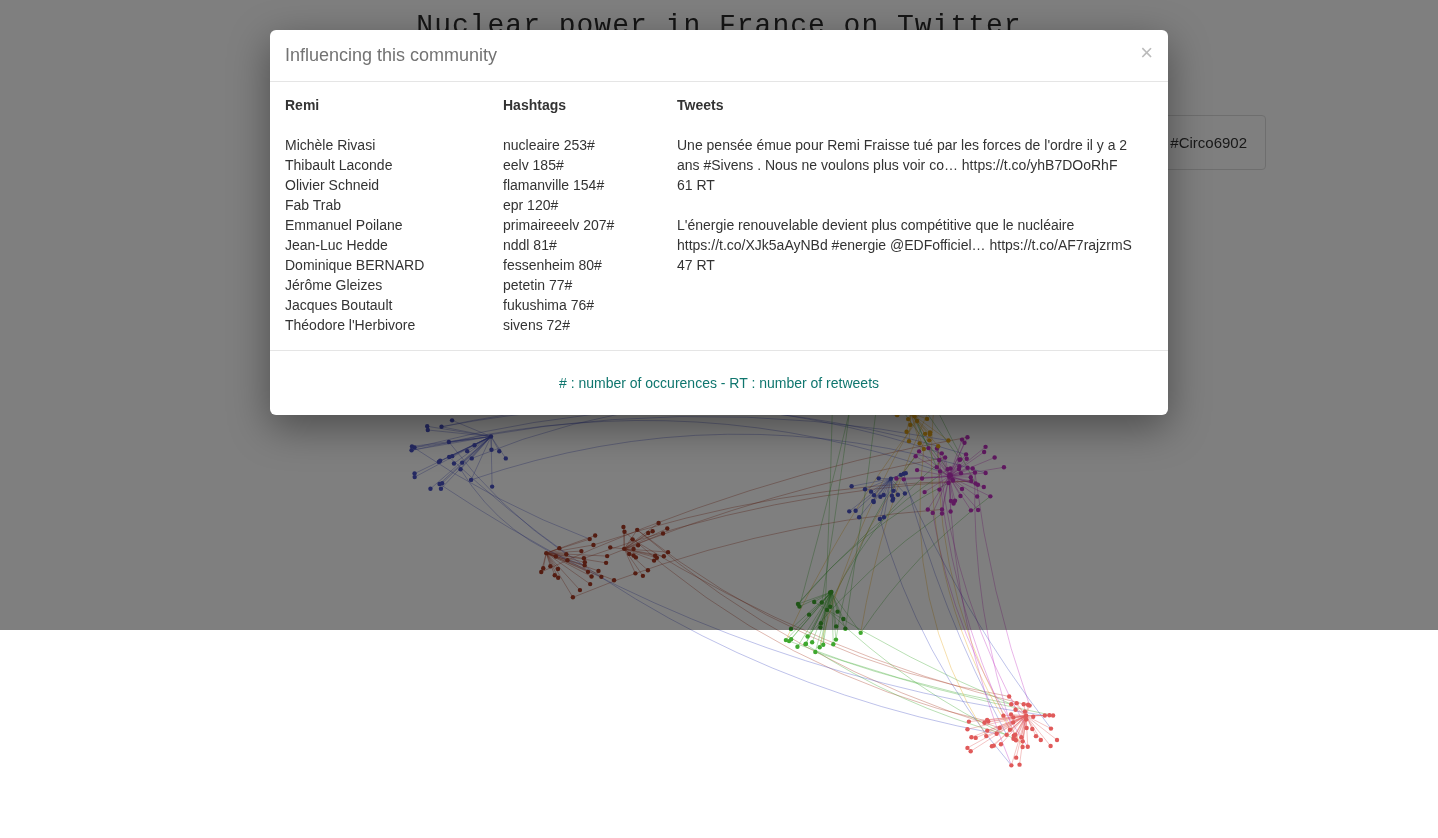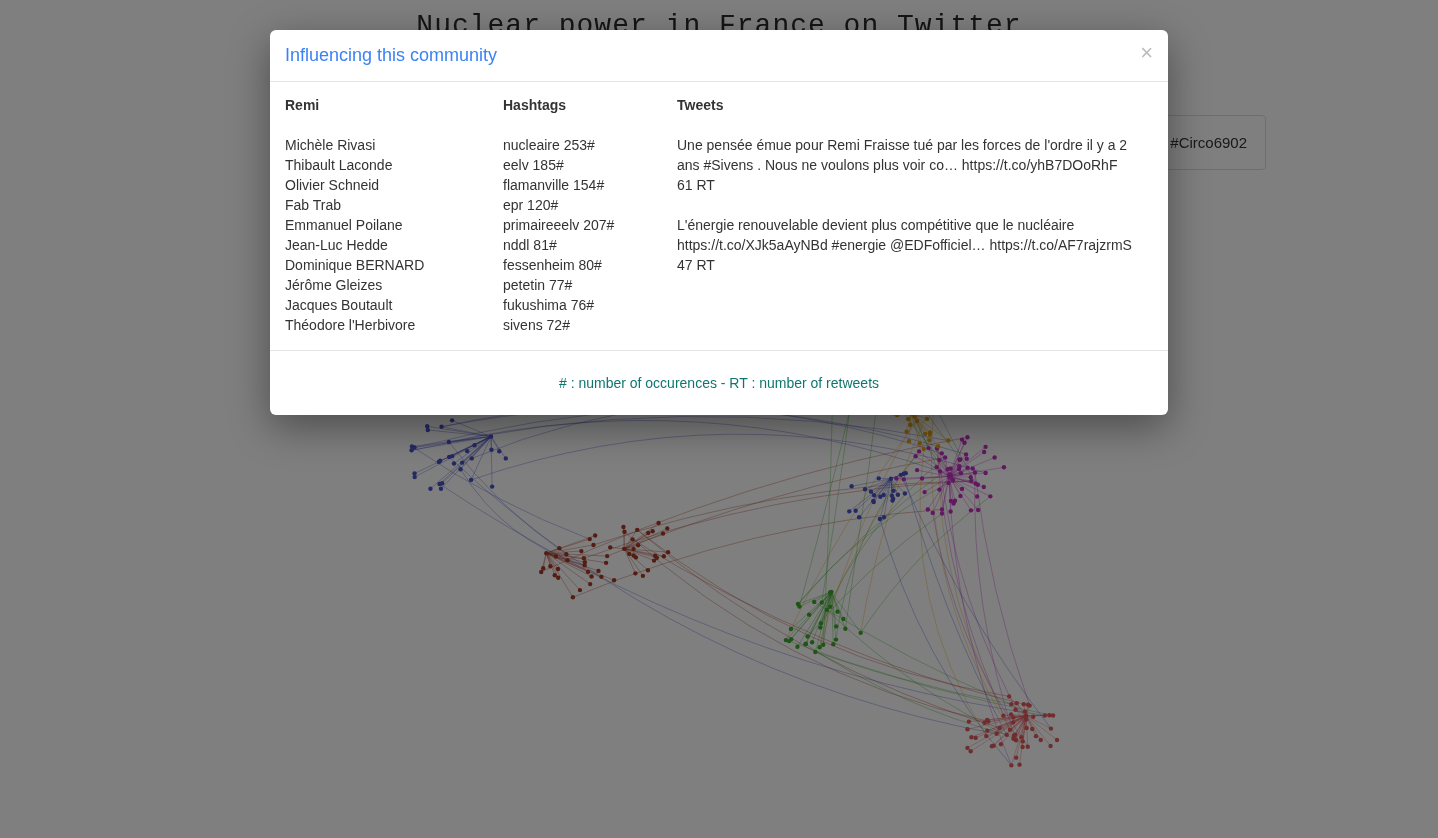--- a/index.html
+++ b/index.html
@@ -1,21 +1,21 @@
 <!DOCTYPE html>
 <html><head>
 <meta charset="utf-8">
 <style>
   * { box-sizing: border-box; margin: 0; padding: 0; }
   html, body { width: 100%; height: 100%; font-family: -apple-system, BlinkMacSystemFont, "Segoe UI", Helvetica, Arial, sans-serif; }
   body { background: #fff; overflow: hidden; }
 
   .page {
     width: 1438px;
-    height: 838px;
+    height: 630px;
     position: relative;
     background: #fff;
   }
 
   .page-title {
     position: absolute;
     top: 10px;
     left: 0;
     width: 100%;
     text-align: center;
@@ -71,21 +71,21 @@
   }
 
   .modal-header {
     padding: 15px 15px 15px 15px;
     border-bottom: 1px solid #e5e5e5;
     position: relative;
   }
   .modal-title {
     font-size: 18px;
     font-weight: 500;
-    color: #3b82f6;
+    color: #737373;
   }
   .modal-close {
     position: absolute;
     right: 15px;
     top: 12px;
     font-size: 22px;
     line-height: 1;
     color: #bbb;
     cursor: pointer;
     background: none;

